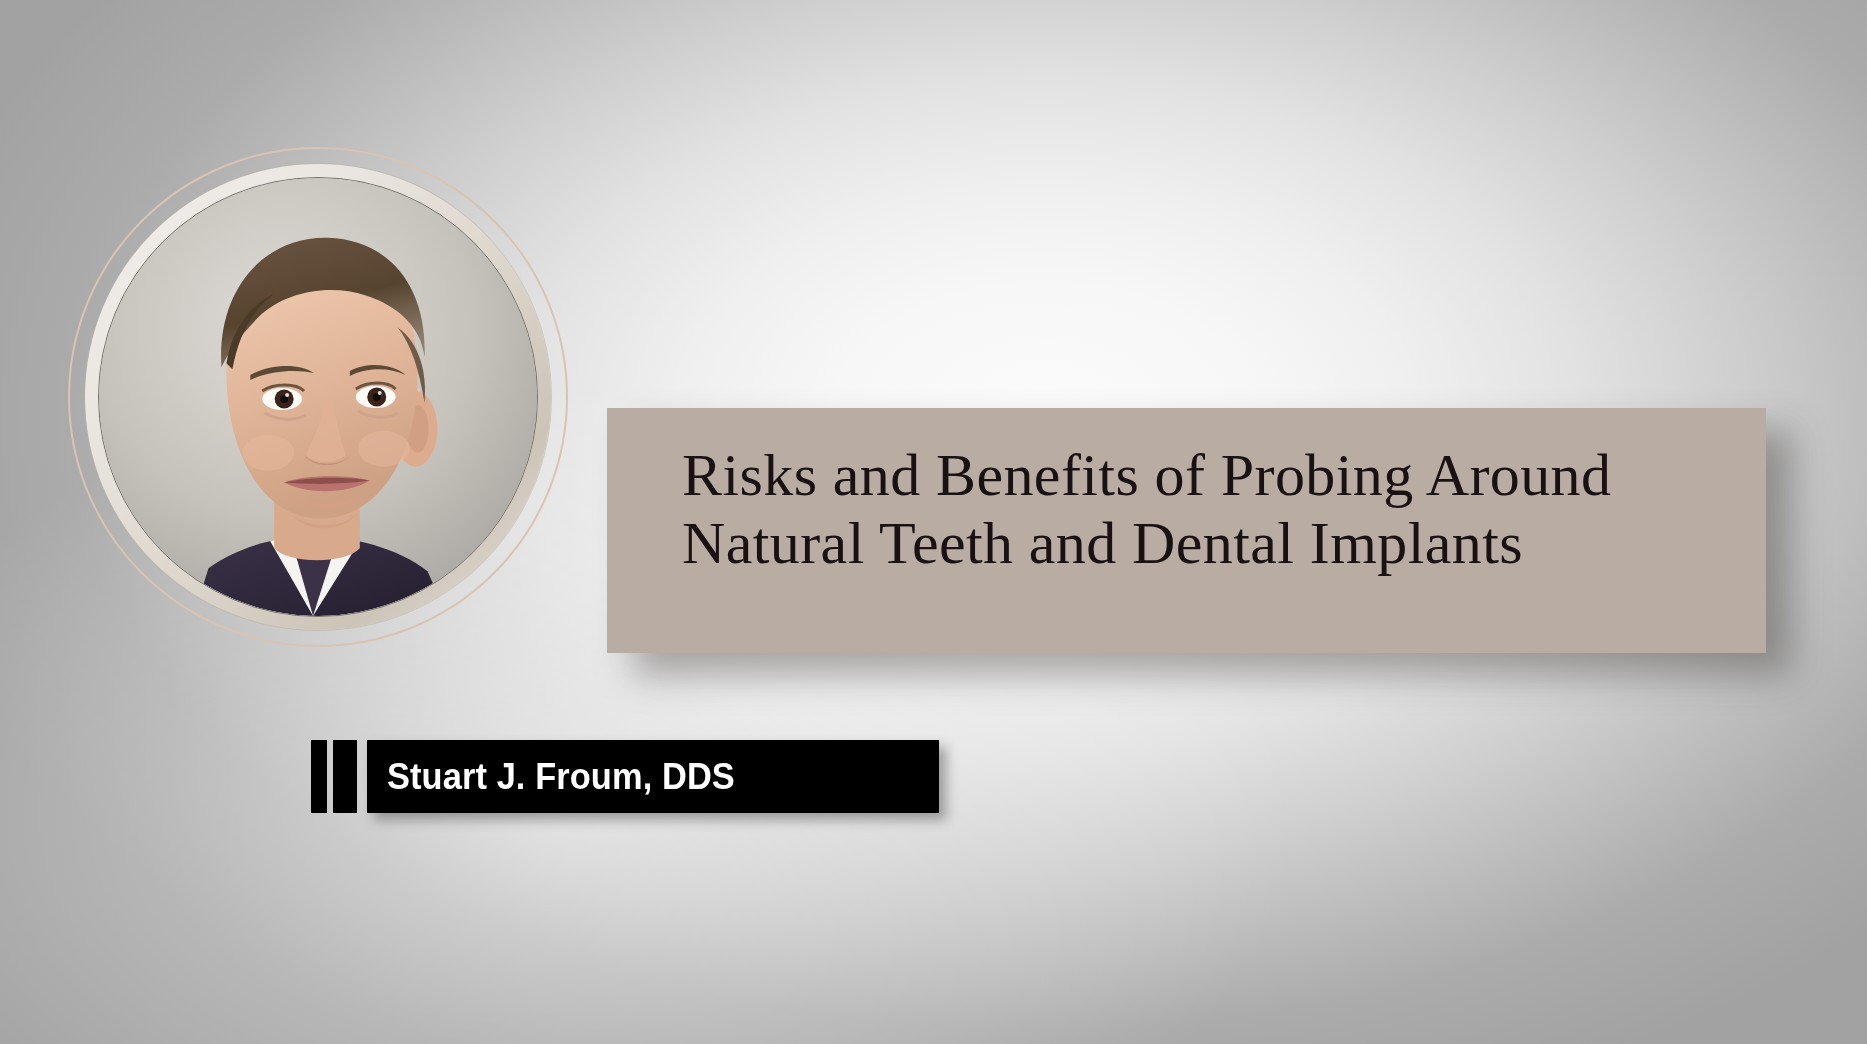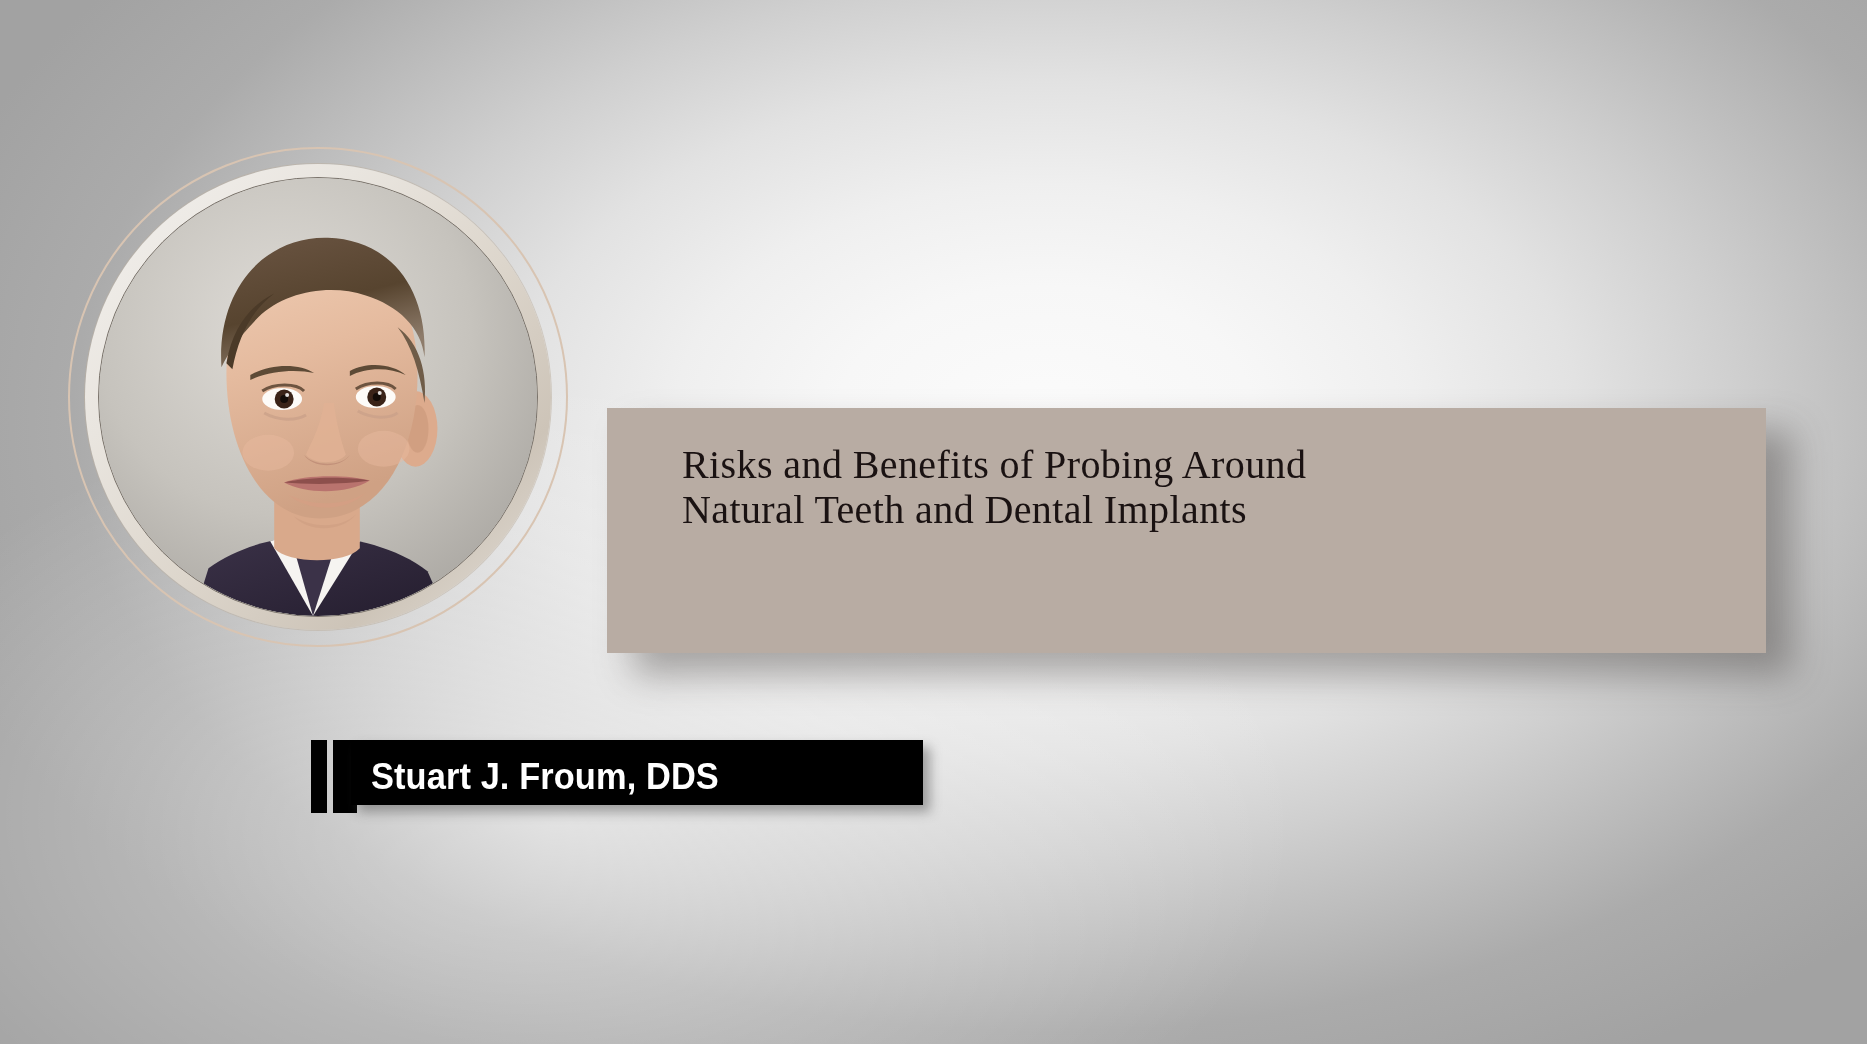--- a/index.html
+++ b/index.html
@@ -57,21 +57,21 @@
     background: #b8aca3;
     box-shadow: 26px 22px 34px rgba(60,56,52,0.40);
   }
   #title-text {
     position: absolute;
     left: 75px;
     top: 34px;
     width: 1020px;
     color: #1a1212;
     font-family: "Liberation Serif", "DejaVu Serif", serif;
-    font-size: 40px;
+    font-size: 60px;
     line-height: 1.13;
     letter-spacing: 0.4px;
     white-space: pre-line;
     -webkit-font-smoothing: antialiased;
   }
 
   
   #medallion {
     position: absolute;
     left: 68px;
@@ -139,24 +139,24 @@
   .name-tick {
     position: absolute;
     top: 0;
     height: 73px;
     background: #000000;
   }
   #name-tick-1 { left: 0px;  width: 16px; }
   #name-tick-2 { left: 22px; width: 24px; }
   #name-bar {
     position: absolute;
-    left: 40px;
+    left: 56px;
     top: 0;
     width: 572px;
-    height: 65px;
+    height: 73px;
     background: #000000;
     box-shadow: 7px 7px 11px rgba(70,70,70,0.45);
   }
   #name-text {
     position: absolute;
     left: 20px;
     top: 0;
     height: 73px;
     display: flex;
     align-items: center;

